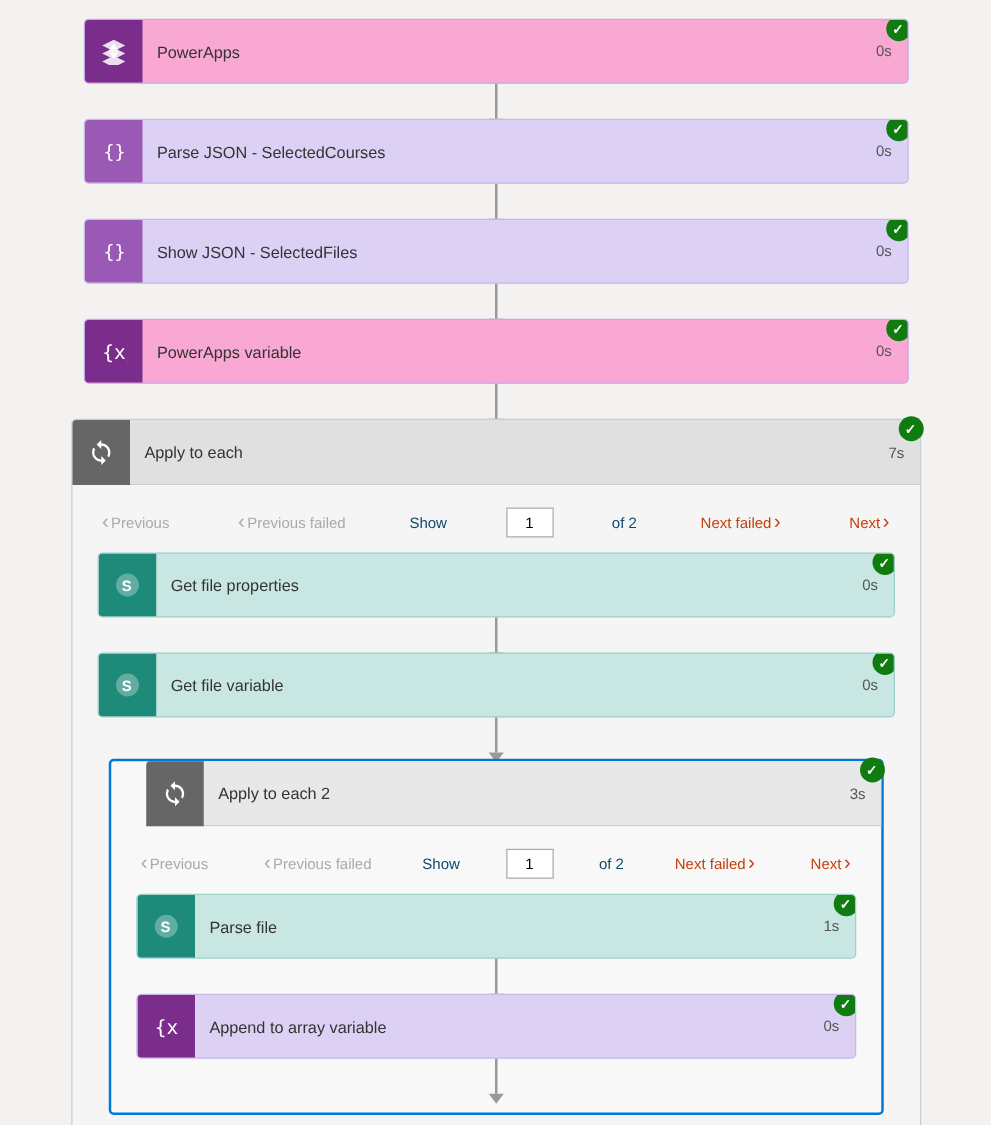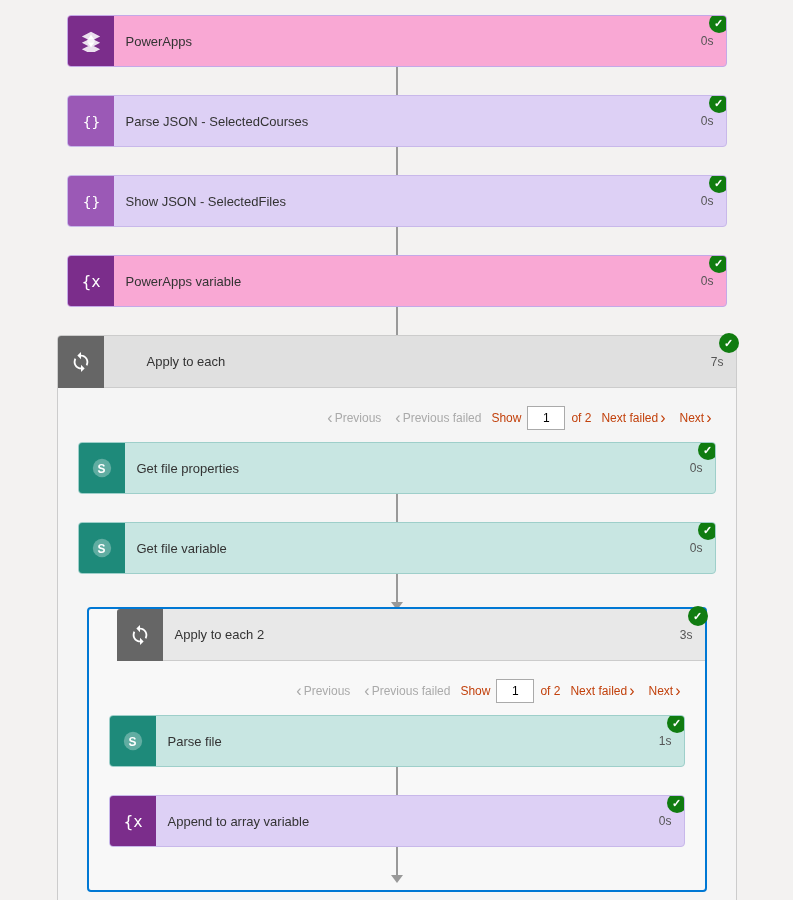--- a/index.html
+++ b/index.html
@@ -148,21 +148,20 @@
     }
 
     .loop-header {
       display: flex;
       align-items: center;
       height: 52px;
       background: #e0e0e0;
       border-radius: 4px 4px 0 0;
       border-bottom: 1px solid #ccc;
       position: relative;
-      gap: 31px;
     }
 
     .loop-header .step-icon.gray-icon {
       border-radius: 3px 0 0 0;
     }
 
     .loop-body {
       padding: 10px 20px 15px 20px;
       display: flex;
       flex-direction: column;
@@ -170,21 +169,21 @@
     }
 
     .pagination-bar {
       display: flex;
       align-items: center;
       gap: 6px;
       padding: 8px 0 12px 0;
       font-size: 12px;
       color: #555;
       width: 100%;
-      justify-content: flex-end;
+      justify-content: space-between;
     }
 
     .pagination-btn {
       color: #c2410c;
       cursor: pointer;
       font-size: 12px;
       display: flex;
       align-items: center;
       gap: 2px;
       padding: 2px 4px;
@@ -201,21 +200,21 @@
       width: 38px;
       height: 24px;
       border: 1px solid #aaa;
       text-align: center;
       font-size: 12px;
       padding: 0 4px;
     }
 
     .show-label {
       font-size: 12px;
-      color: #c2410c;
+      color: #0c4a6e;
     }
 
     
     .inner-loop-container {
       width: 100%;
       max-width: 620px;
       border: 2px solid #0078d4;
       border-radius: 4px;
       background: #f8f8f8;
       position: relative;

